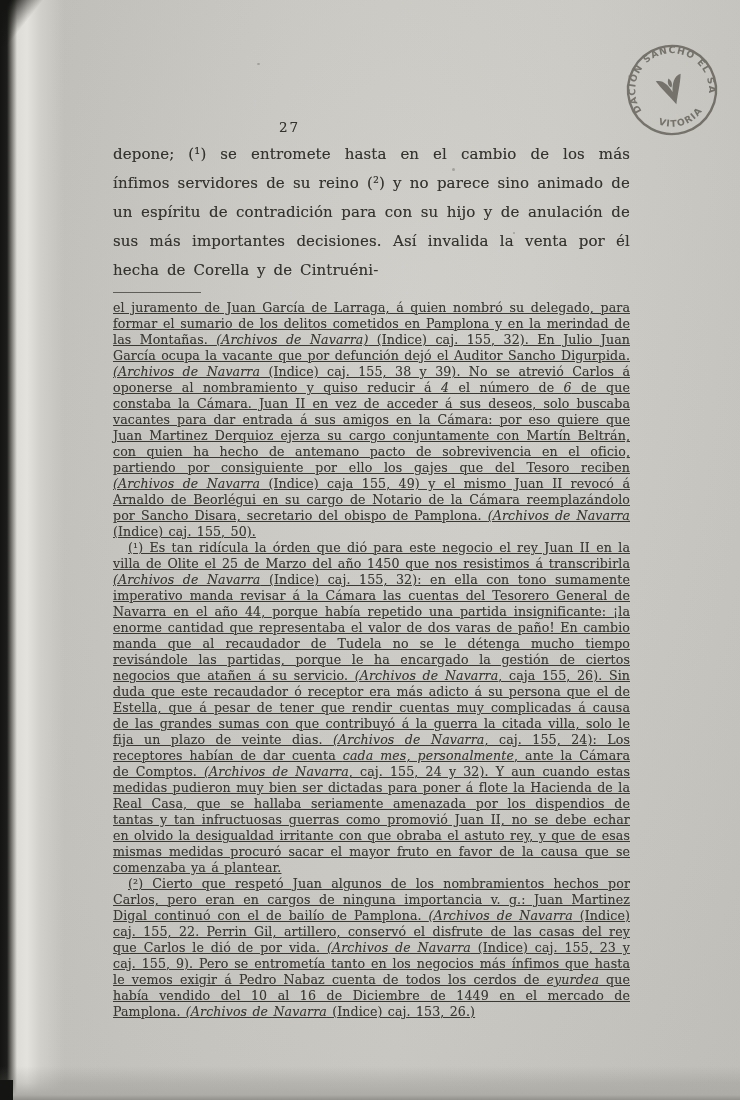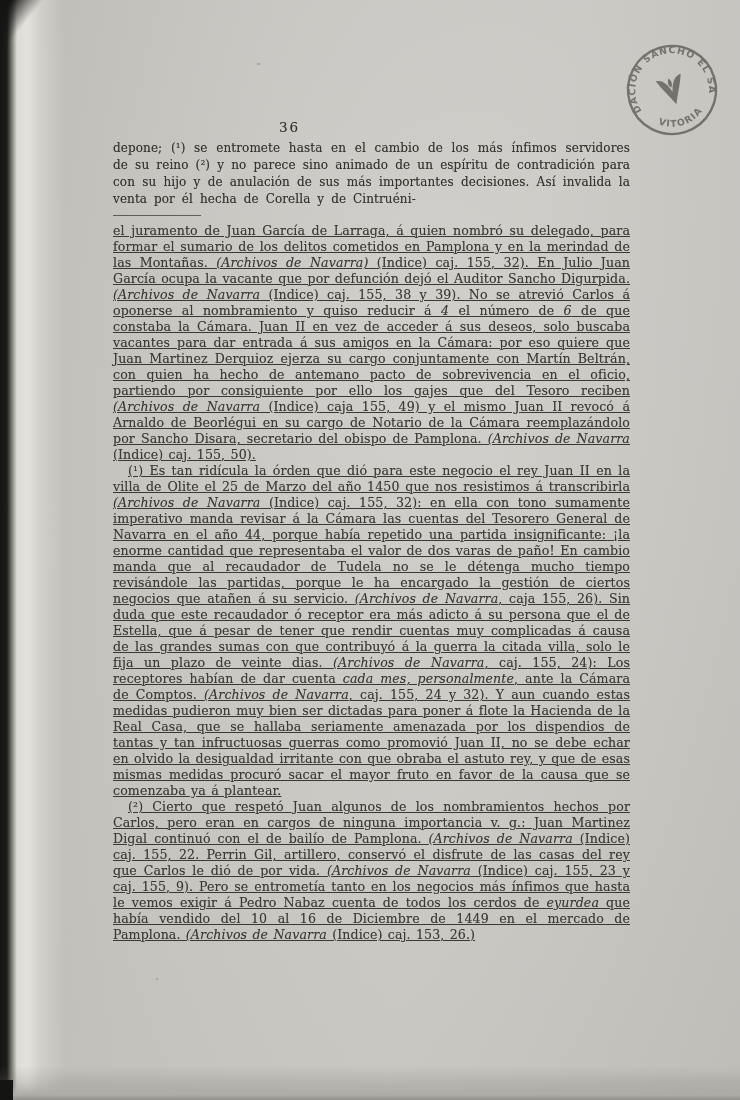--- a/index.html
+++ b/index.html
@@ -50,21 +50,21 @@
     position:absolute;left:279px;top:119px;
     font-size:13.5px;letter-spacing:2px;color:var(--ink);
     text-shadow:0 0 .6px rgba(53,51,46,.5);
   }
   
   .text-column{
     position:absolute;left:113px;top:140px;width:517px;
     color:var(--ink);
   }
   .main-paragraph{
-    font-size:12px;line-height:17px;
+    font-size:15px;line-height:29px;
     text-align:justify;word-spacing:3px;letter-spacing:.1px;
     color:var(--ink);
     text-shadow:0 0 .6px rgba(53,51,46,.45);
   }
   .footnote-rule{
     width:88px;height:0;
     border-top:1.6px solid var(--rule);
     margin:7px 0 7px 0;opacity:.8;
   }
   .footnotes{color:var(--ink-soft);}
@@ -100,21 +100,21 @@
   <div class="edge-bottom"></div>
   <div class="corner-bl"></div>
 
   <div class="speck" style="left:452px;top:168px;width:3px;height:3px;"></div>
   <div class="speck" style="left:513px;top:232px;width:2px;height:2px;"></div>
   <div class="speck" style="left:257px;top:63px;width:3px;height:2px;"></div>
   <div class="speck" style="left:156px;top:978px;width:2px;height:2px;"></div>
   <div class="speck" style="left:628px;top:520px;width:2px;height:2px;"></div>
   <div class="speck" style="left:380px;top:935px;width:2px;height:3px;"></div>
 
-  <div class="page-number">36</div>
+  <div class="page-number">27</div>
 
   <svg class="stamp" viewBox="-64 -64 128 128" width="128" height="128">
     <circle class="stamp-ring" r="44"></circle>
     <path id="arcTop" d="M -34 14 A 36.8 36.8 0 1 1 34 14" fill="none"></path>
     <path id="arcBottom" d="M -27 25 A 36.8 36.8 0 0 0 27 25" fill="none"></path>
     <text class="stamp-arc-text" text-anchor="middle">
       <textPath href="#arcTop" startOffset="50%">FUNDACIÓN SANCHO EL SABIO</textPath>
     </text>
     <text class="stamp-arc-text" text-anchor="middle">
       <textPath href="#arcBottom" startOffset="50%">* VITORIA *</textPath>

